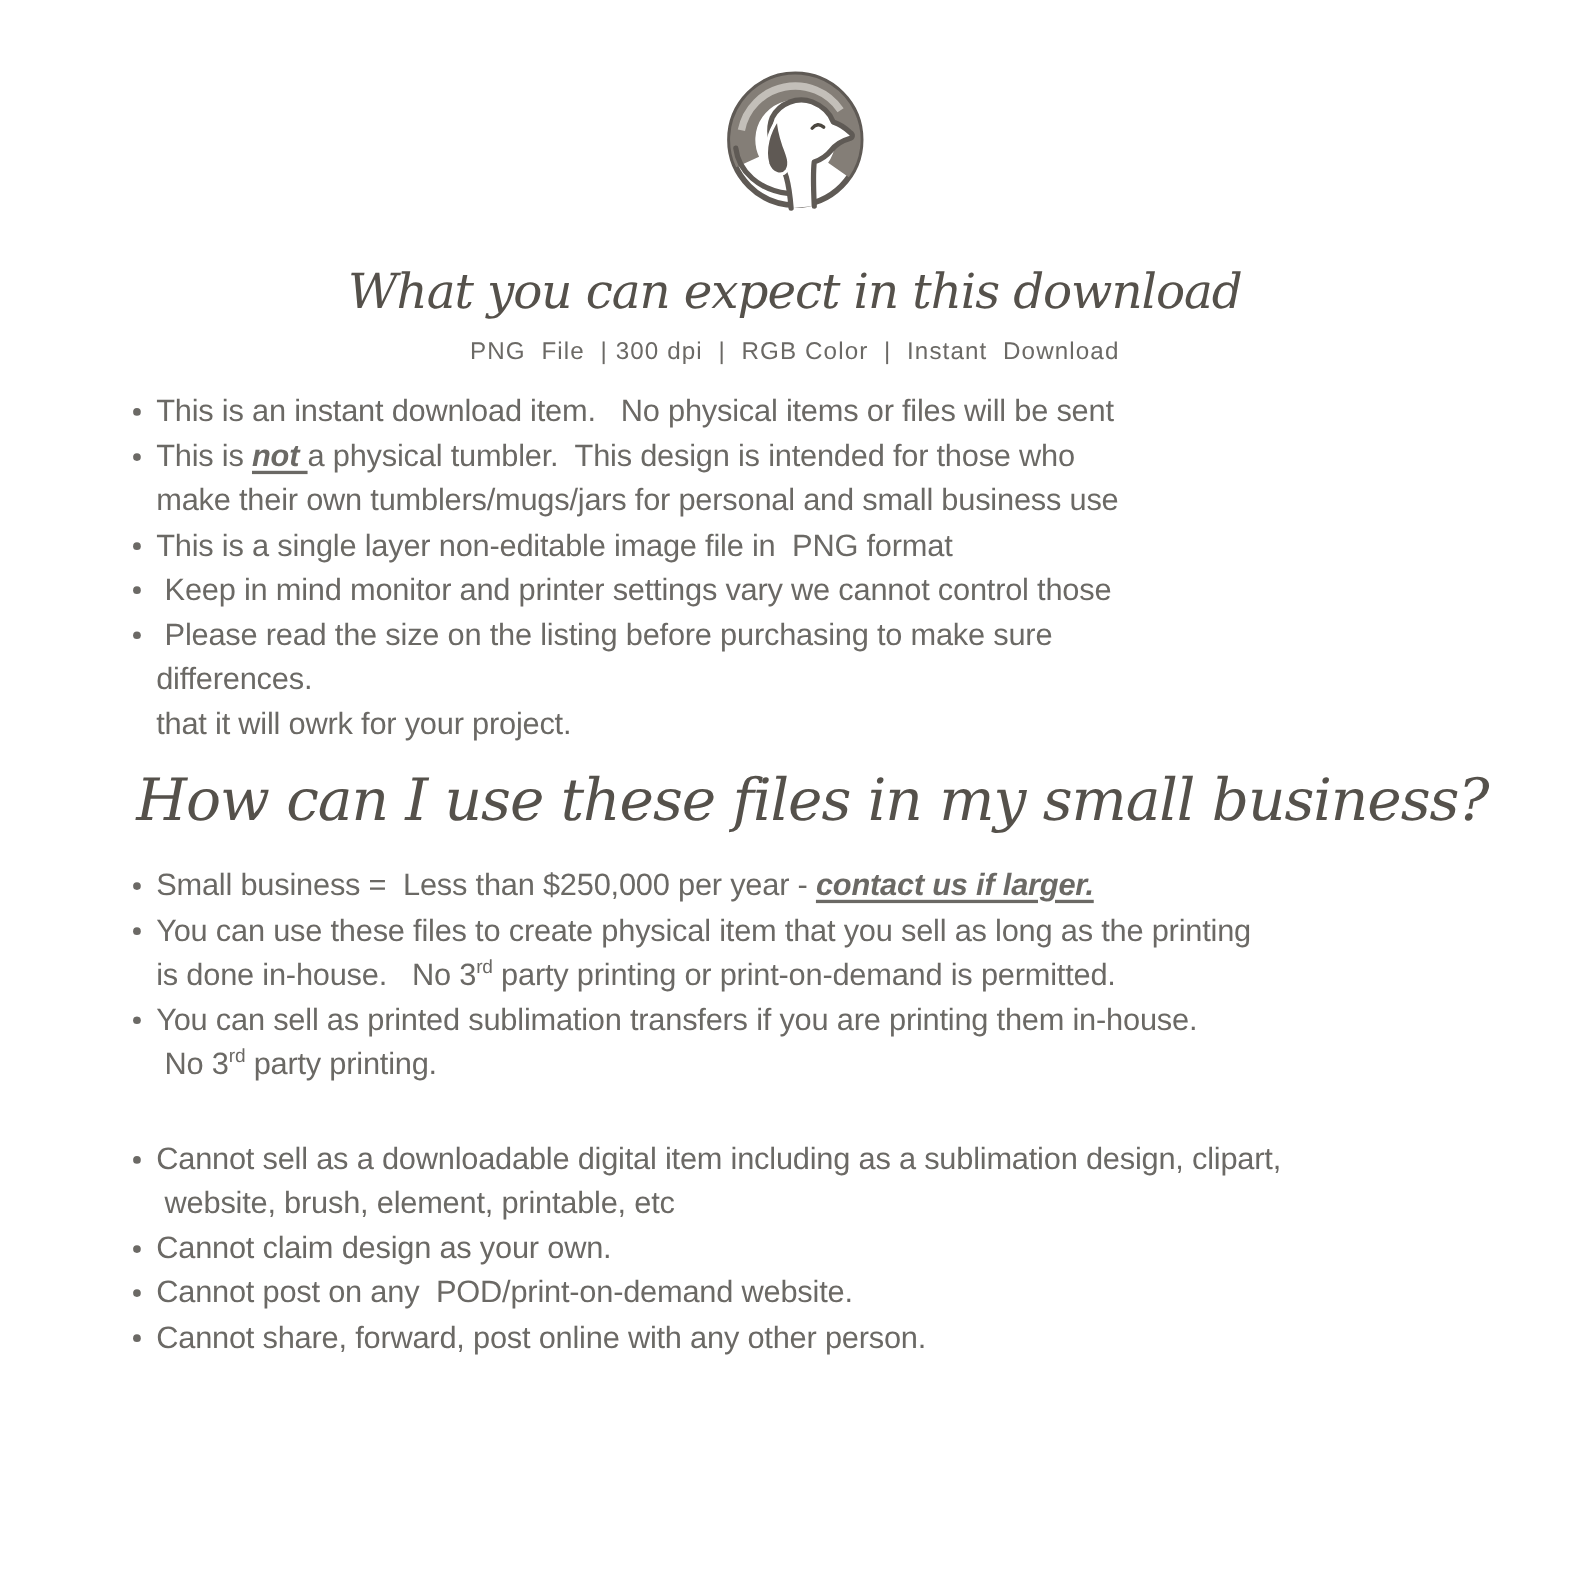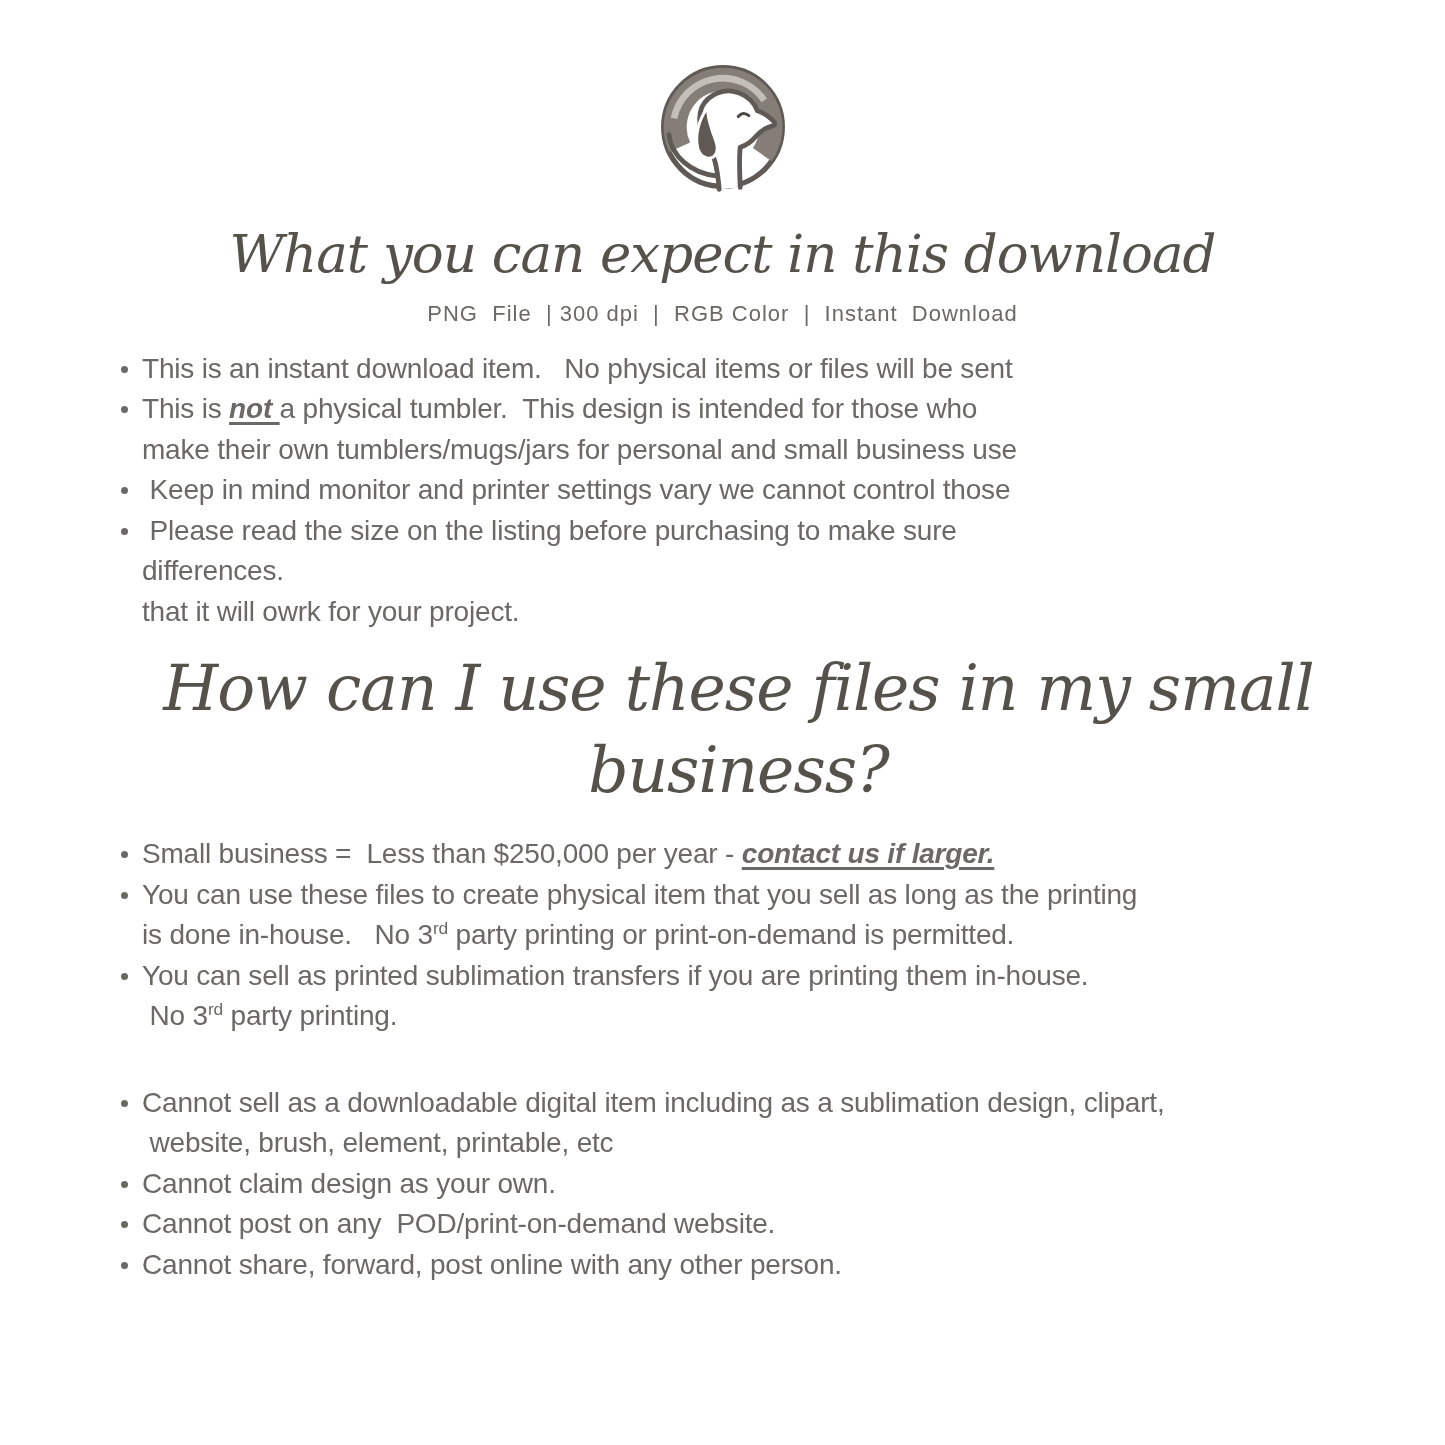--- a/index.html
+++ b/index.html
@@ -15,22 +15,22 @@
   .logo-wrap svg { display: inline-block; }
 
   .script {
     font-family: "DejaVu Serif", serif;
     font-style: italic;
     font-weight: normal;
     color: var(--heading, #55514b);
     text-align: center;
     letter-spacing: -1px;
   }
-  h1.script { font-size: 53px; line-height: 1.3; margin-top: 20px; font-style: italic; }
-  h2.script { font-size: 63px; line-height: 1.3; margin-top: 16px; margin-left: 32px; }
+  h1.script { font-size: 44px; line-height: 1.3; margin-top: 36px; font-style: italic; }
+  h2.script { font-size: 53px; line-height: 1.3; margin-top: 16px; margin-left: 32px; }
 
   .subtitle {
     margin-top: 12px;
     text-align: center;
     font-size: 22px;
     letter-spacing: 1px;
     white-space: pre;
     color: var(--text, #6b6965);
   }
 
@@ -82,20 +82,21 @@
     </svg>
   </div>
 
   <section>
     <h1 class="script">What you can expect in this download</h1>
     <div class="subtitle">PNG  File  | 300 dpi  |  RGB Color  |  Instant  Download</div>
     <div class="list">
         <div class="line bulleted"><span class="dot"></span><span>This is an instant download item.   No physical items or files will be sent</span></div>
         <div class="line bulleted"><span class="dot"></span><span>This is </span><span class="em">not </span><span>a physical tumbler.  This design is intended for those who</span></div>
         <div class="line cont"><span>make their own tumblers/mugs/jars for personal and small business use</span></div>
+        <div class="line bulleted"><span class="dot"></span><span>This is a single layer non-editable image file in  PNG format</span></div>
         <div class="line bulleted"><span class="dot"></span><span> Keep in mind monitor and printer settings vary we cannot control those</span></div>
         <div class="line bulleted"><span class="dot"></span><span> Please read the size on the listing before purchasing to make sure</span></div>
         <div class="line cont"><span>differences.</span></div>
         <div class="line cont"><span>that it will owrk for your project.</span></div>
       </div>
   </section>
 
   <section>
     <h2 class="script">How can I use these files in my small business?</h2>
     <div class="list">

